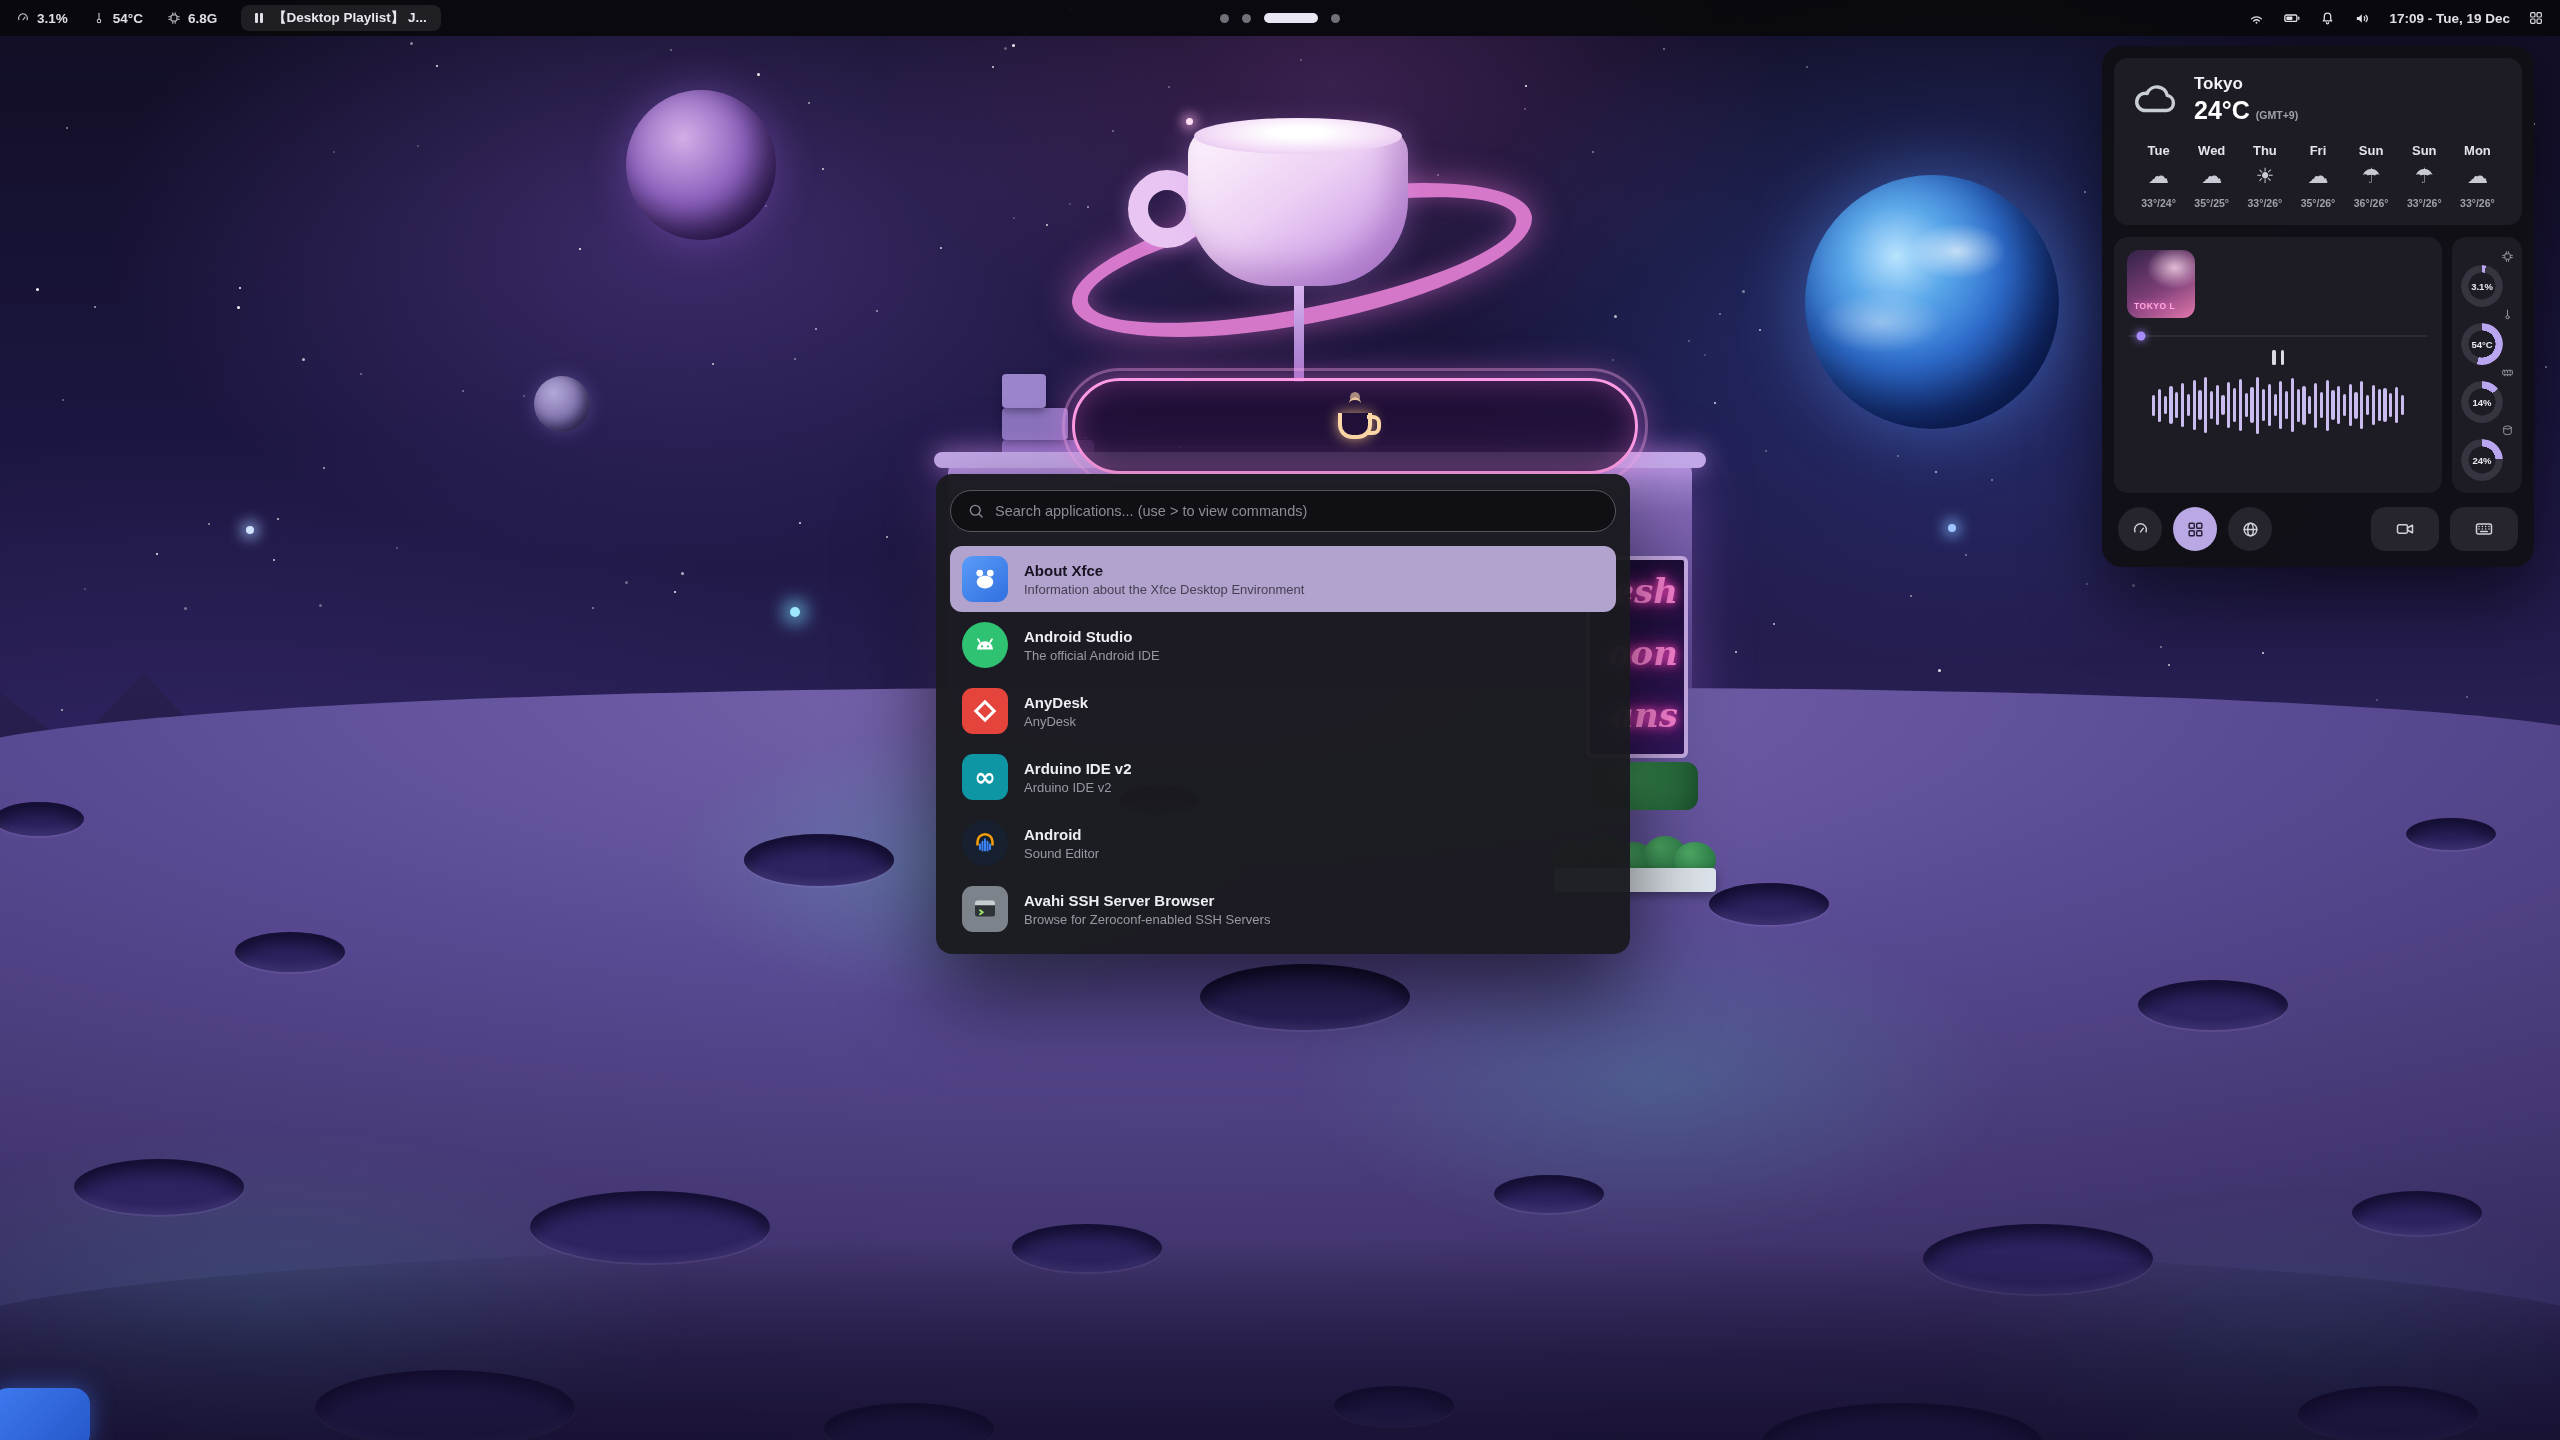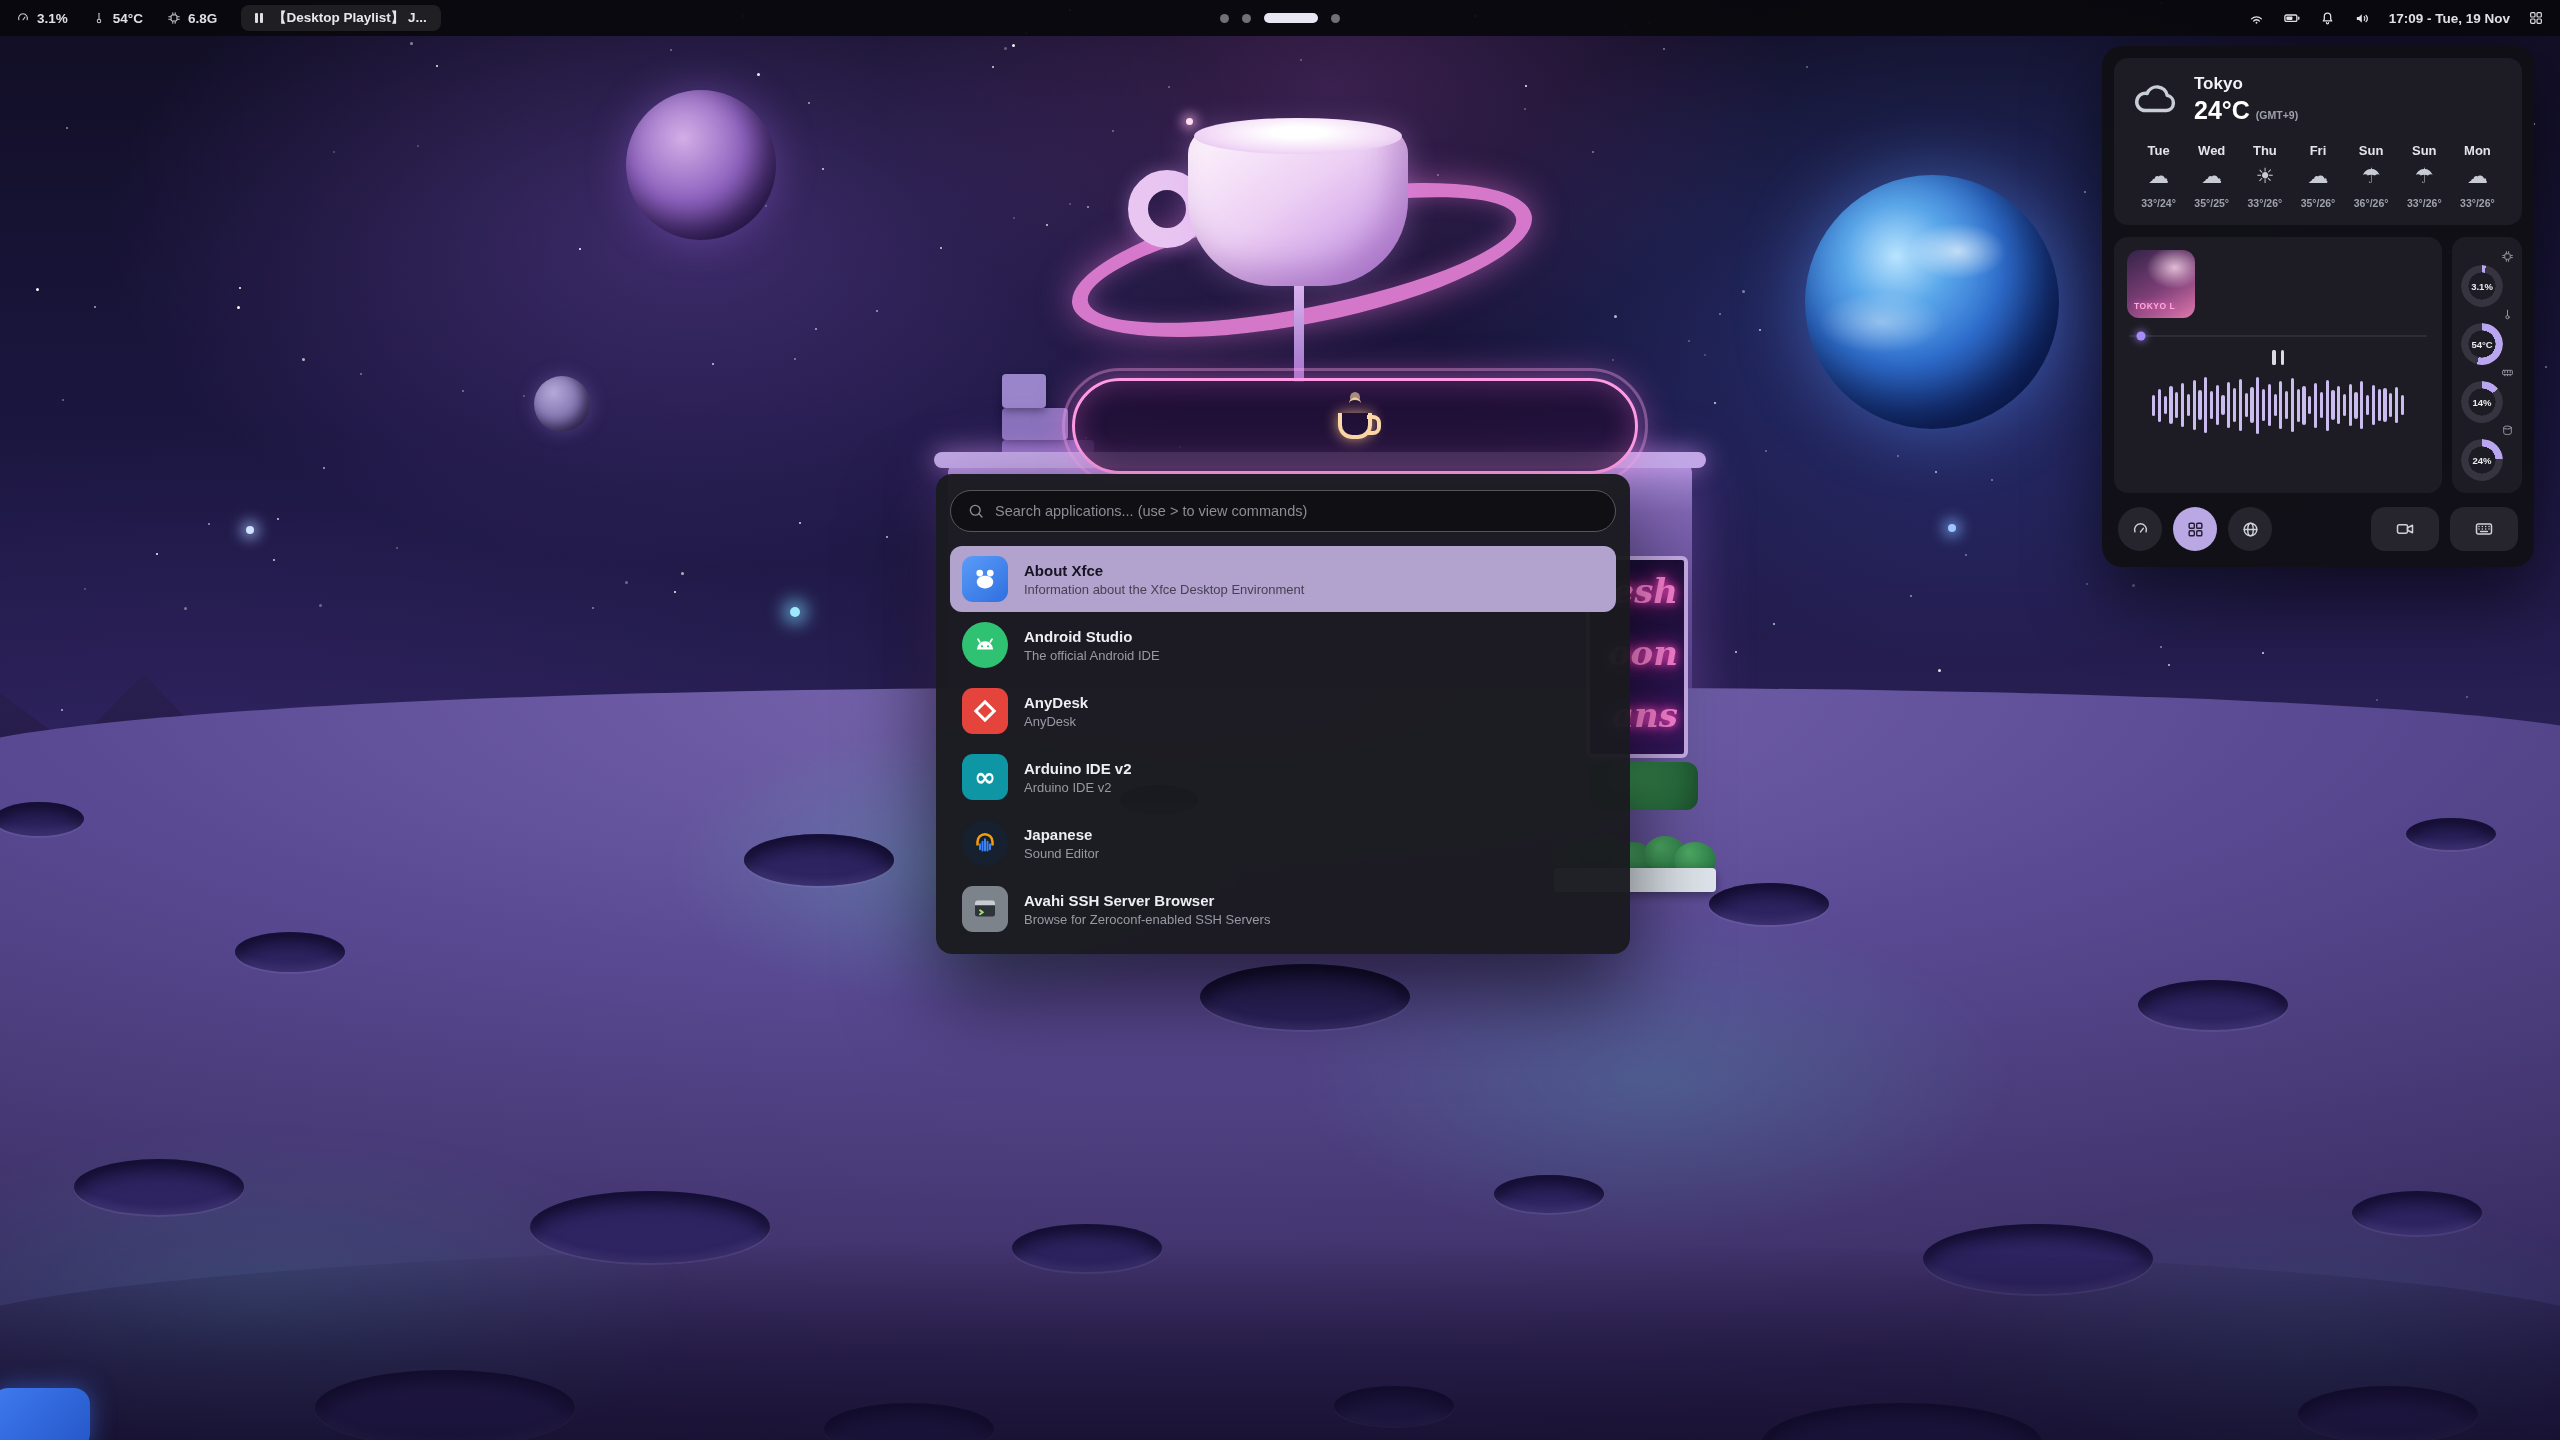--- a/index.html
+++ b/index.html
@@ -504,21 +504,21 @@
             <path d="M10.5 18a1.5 1.5 0 0 0 3 0"></path>
           </svg>
         </span>
       <span class="ticon" id="i-tb-vol">
           <svg viewBox="0 0 24 24" width="17" height="17" fill="none" stroke="currentColor" stroke-width="1.8" stroke-linecap="round" stroke-linejoin="round">
             <path d="M4 10v4h3l4 4V6l-4 4z" fill="currentColor" stroke="none"></path>
             <path d="M14.5 9.5a4 4 0 0 1 0 5"></path>
             <path d="M17 7.5a7 7 0 0 1 0 9"></path>
           </svg>
         </span>
-      <span class="tb-clock">17:09 - Tue, 19 Nov</span>
+      <span class="tb-clock">17:09 - Tue, 19 Dec</span>
       <span class="ticon" id="i-tb-grid">
           <svg viewBox="0 0 24 24" width="16" height="16" fill="none" stroke="currentColor" stroke-width="1.8" stroke-linecap="round" stroke-linejoin="round">
             <rect x="4" y="4" width="6.5" height="6.5" rx="1.5"></rect>
             <rect x="13.5" y="4" width="6.5" height="6.5" rx="1.5"></rect>
             <rect x="4" y="13.5" width="6.5" height="6.5" rx="1.5"></rect>
             <rect x="13.5" y="13.5" width="6.5" height="6.5" rx="1.5"></rect>
           </svg>
         </span>
     </div>
   </div>
@@ -590,21 +590,21 @@
         <div class="app">
     <span class="appicon">
             <span class="tile" style="background:#16202e;border-radius:50%">
               <svg viewBox="0 0 24 24" width="30" height="30" fill="none">
                 <path d="M6 14v-3a6 6 0 0 1 12 0v3" stroke="#f59e0b" stroke-width="2"></path>
                 <path d="M8 13v4M10 11v7M12 9v9M14 11v7M16 13v4" stroke="#3b82f6" stroke-width="1.6" stroke-linecap="round"></path>
               </svg>
             </span>
           </span>
     <span class="meta">
-      <span class="t">Japanese</span>
+      <span class="t">Android</span>
       <span class="d">Sound Editor</span>
     </span>
   </div>
         <div class="app">
     <span class="appicon">
             <span class="tile" style="background:#7d838a">
               <svg viewBox="0 0 24 24" width="30" height="30">
                 <rect x="4" y="5" width="16" height="13" rx="2" fill="#2e3338"></rect>
                 <path d="M4 7a2 2 0 0 1 2-2h12a2 2 0 0 1 2 2v2H4z" fill="#c8cdd2"></path>
                 <path d="M8 13l2.2 1.6L8 16.2" stroke="#9fe870" stroke-width="1.4" fill="none" stroke-linecap="round"></path>

